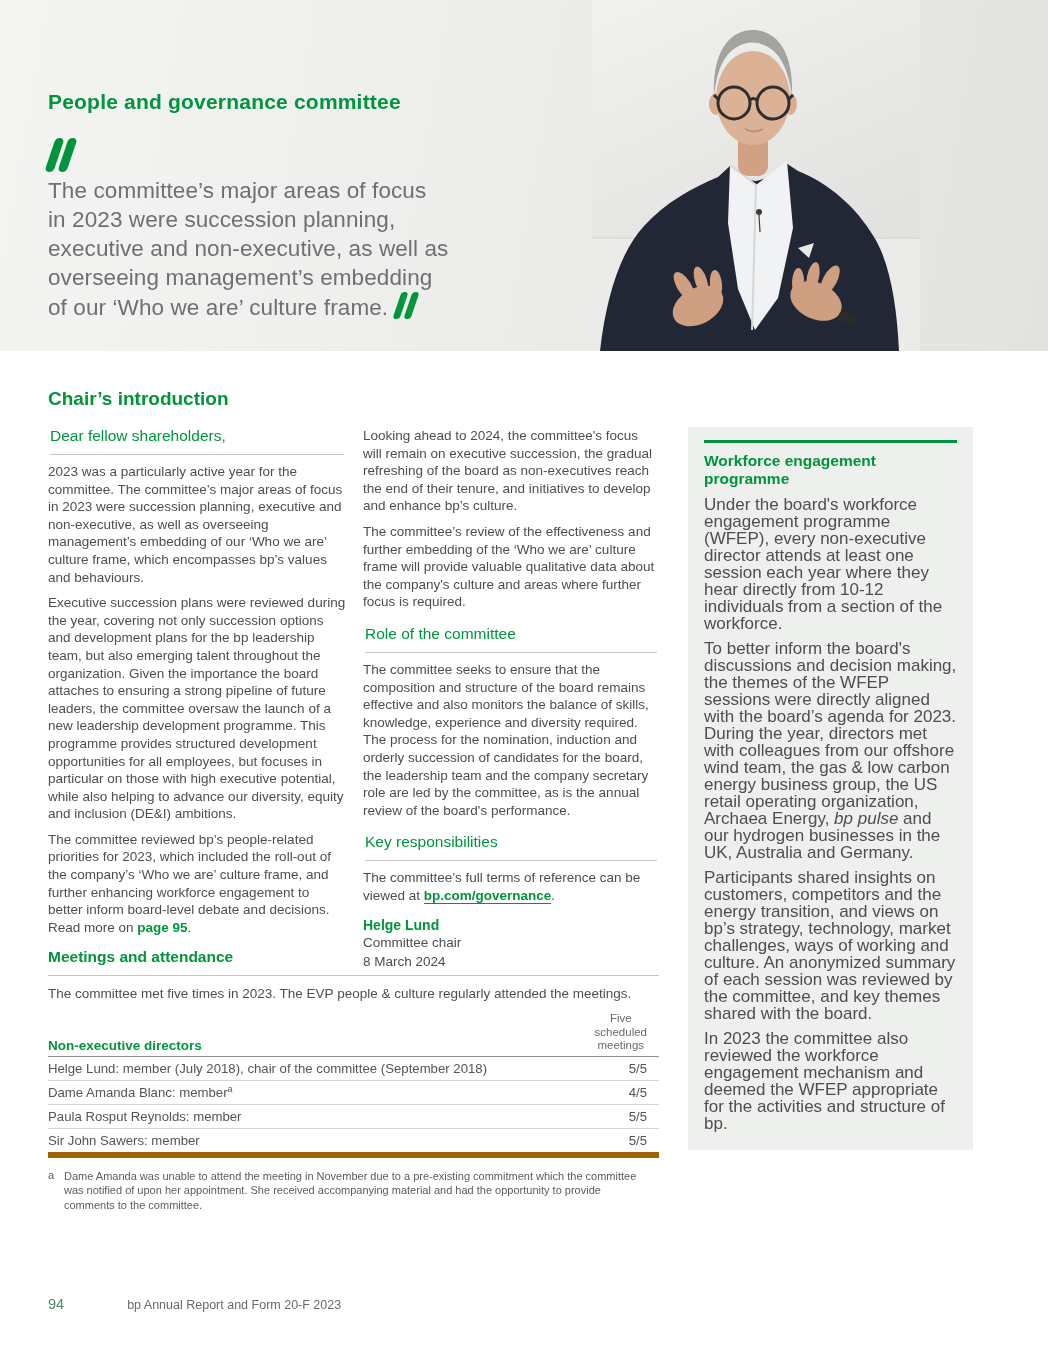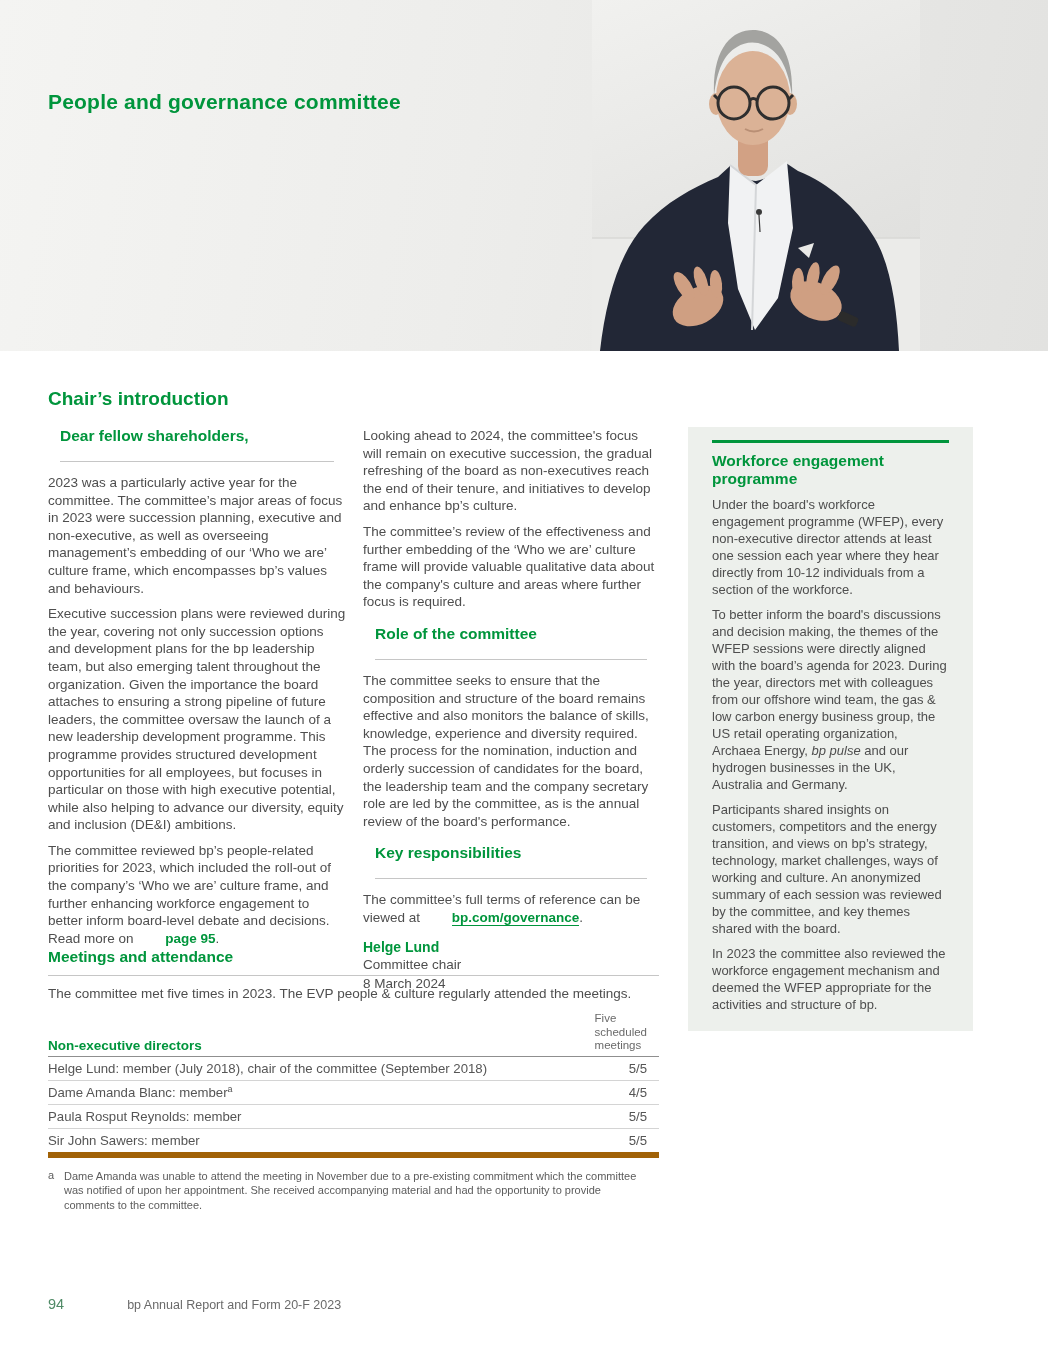--- a/index.html
+++ b/index.html
@@ -30,55 +30,55 @@
   .qmark.sm::before,.qmark.sm::after{width:7px;border-radius:4px;}
   .qmark.sm::after{left:11px;}
   .quote-text{
     display:inline;white-space:pre-line;
     font-size:22.5px;line-height:29px;color:#6f6f6f;font-weight:400;letter-spacing:.1px;
   }
   .quote-open{display:block;margin:0 0 4px 2px;}
   
   .sec-title{font-size:19px;font-weight:bold;color:#00953c;margin:0;}
   .subhead{
-    font-size:15.5px;font-weight:bold;color:#00953c;margin:12px;
-    padding-bottom:16px;border-bottom:1px solid #c6c6c6;
+    font-size:15.5px;font-weight:normal;color:#00953c;margin:2px;
+    padding-bottom:9px;border-bottom:1px solid #c6c6c6;
   }
   .body-p{margin:8px 0 0;font-size:13.5px;line-height:17.6px;color:#4e4e4e;}
-  .green-link{color:#00953c;font-weight:bold;text-decoration:none;cursor:pointer;margin-left:28px;}
+  .green-link{color:#00953c;font-weight:bold;text-decoration:none;cursor:pointer;}
   .green-link.u{border-bottom:1.5px solid #00953c;}
   
   .col-left{position:absolute;left:48px;top:388px;width:298px;}
   .col-left .subhead{margin-top:17px;}
   .col-mid{position:absolute;left:363px;top:427px;width:296px;}
   .col-mid .body-p:first-child{margin-top:0;}
   .col-mid .subhead{margin-top:14px;}
   .sig-name{margin:13px 0 0;font-size:14px;font-weight:bold;color:#00953c;}
   .sig-line{margin:1px 0 0;font-size:13.5px;line-height:17.6px;}
   
   .sidebar{
     position:absolute;left:688px;top:427px;width:285px;box-sizing:border-box;
-    background:#edf0ec;padding:13px 24px 18px;
+    background:#edf0ec;padding:13px 16px 18px;
   }
   .sidebar-rule{height:3px;background:#00953c;margin:0 0 9px;}
   .sidebar-title{font-size:15.5px;font-weight:bold;color:#00953c;margin:0 0 4px;}
-  .sidebar .body-p{font-size:13px;line-height:17px;}
+  .sidebar .body-p{font-size:17px;line-height:17px;}
   .it{font-style:italic;}
   
   .meetings{position:absolute;left:48px;top:948px;width:611px;}
   .meetings-title{
     font-size:15.5px;font-weight:bold;color:#00953c;margin:0;
     padding-bottom:9px;border-bottom:1px solid #c6c6c6;
   }
   .meetings-intro{margin:9px 0 0;font-size:13.5px;line-height:17px;}
   .att-table{margin-top:10px;}
   .att-head{display:flex;justify-content:space-between;align-items:flex-end;
     border-bottom:1px solid #8f8f8f;padding-bottom:3px;}
   .att-head-left{font-size:13.5px;font-weight:bold;color:#00953c;}
-  .att-head-right{font-size:11.5px;line-height:13.5px;color:#6a6a6a;text-align:left;
+  .att-head-right{font-size:11.5px;line-height:13.5px;color:#6a6a6a;text-align:center;
     white-space:pre-line;padding-right:12px;}
   .att-row{display:flex;justify-content:space-between;
     padding:3px 0;border-bottom:1px solid #d4d4d4;font-size:13.2px;line-height:17px;color:#555;}
   .att-row:last-child{border-bottom:6px solid #a16207;}
   .att-val{padding-right:12px;}
   sup{font-size:9px;line-height:0;}
   .footnote{display:flex;margin-top:11px;width:600px;}
   .fn-marker{width:16px;flex:0 0 16px;font-size:11px;color:#5c5c5c;}
   .fn-text{font-size:11px;line-height:14.5px;color:#5c5c5c;}
   
@@ -143,20 +143,28 @@
         <ellipse cx="224" cy="301" rx="27" ry="18" transform="rotate(24 224 301)"></ellipse>
         <ellipse cx="238" cy="280" rx="7" ry="16" transform="rotate(28 238 280)"></ellipse>
         <ellipse cx="221" cy="277" rx="6" ry="15" transform="rotate(12 221 277)"></ellipse>
         <ellipse cx="206" cy="282" rx="6" ry="14" transform="rotate(2 206 282)"></ellipse>
       </g>
       <rect x="246" y="314" width="20" height="10" rx="3" fill="#2b2b2b" transform="rotate(24 256 319)"></rect>
     </svg>
 
     <h1 class="page-title">People and governance committee</h1>
 
+    <div class="quote-block">
+      <span class="qmark quote-open"></span>
+      <span class="quote-text">The committee’s major areas of focus
+in 2023 were succession planning,
+executive and non-executive, as well as
+overseeing management’s embedding
+of our ‘Who we are’ culture frame.</span><span class="qmark sm"></span>
+    </div>
   </div>
 
   <div class="col-left">
     <h2 class="sec-title">Chair’s introduction</h2>
     <h3 class="subhead">Dear fellow shareholders,</h3>
     <p class="body-p">2023 was a particularly active year for the committee. The committee’s major areas of focus in 2023 were succession planning, executive and non-executive, as well as overseeing management’s embedding of our ‘Who we are’ culture frame, which encompasses bp’s values and behaviours.</p>
     <p class="body-p">Executive succession plans were reviewed during the year, covering not only succession options and development plans for the bp leadership team, but also emerging talent throughout the organization. Given the importance the board attaches to ensuring a strong pipeline of future leaders, the committee oversaw the launch of a new leadership development programme. This programme provides structured development opportunities for all employees, but focuses in particular on those with high executive potential, while also helping to advance our diversity, equity and inclusion (DE&amp;I) ambitions.</p>
     <p class="body-p"><span>The committee reviewed bp’s people-related priorities for 2023, which included the roll-out of the company’s ‘Who we are’ culture frame, and further enhancing workforce engagement to better inform board-level debate and decisions. Read more on </span><a class="green-link">page 95</a><span>.</span></p>
   </div>
 

